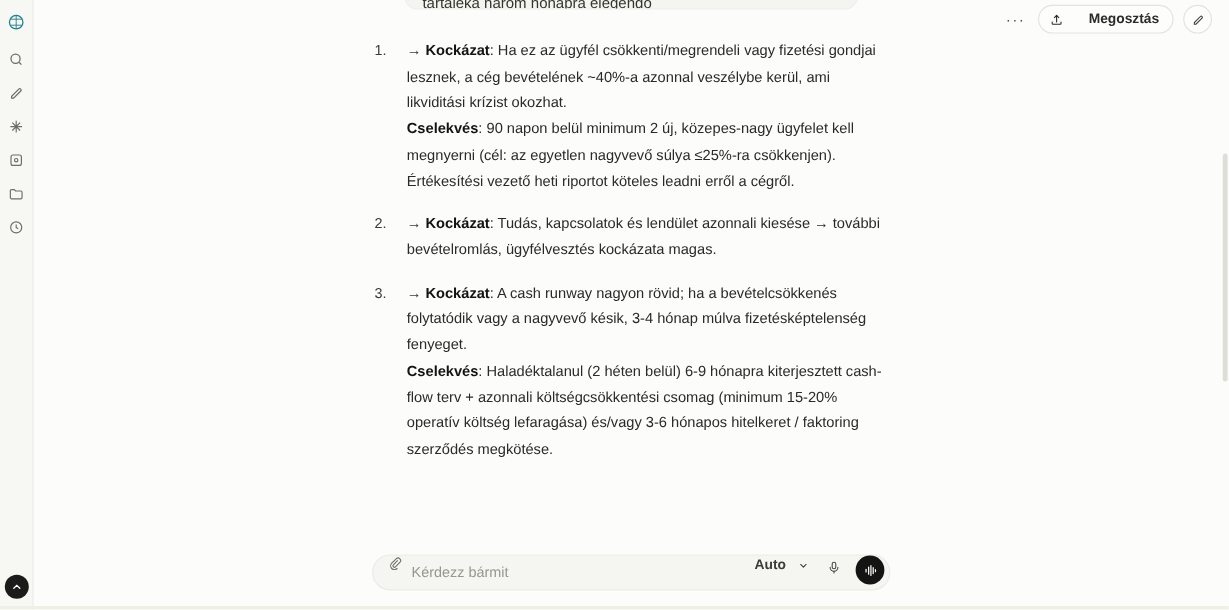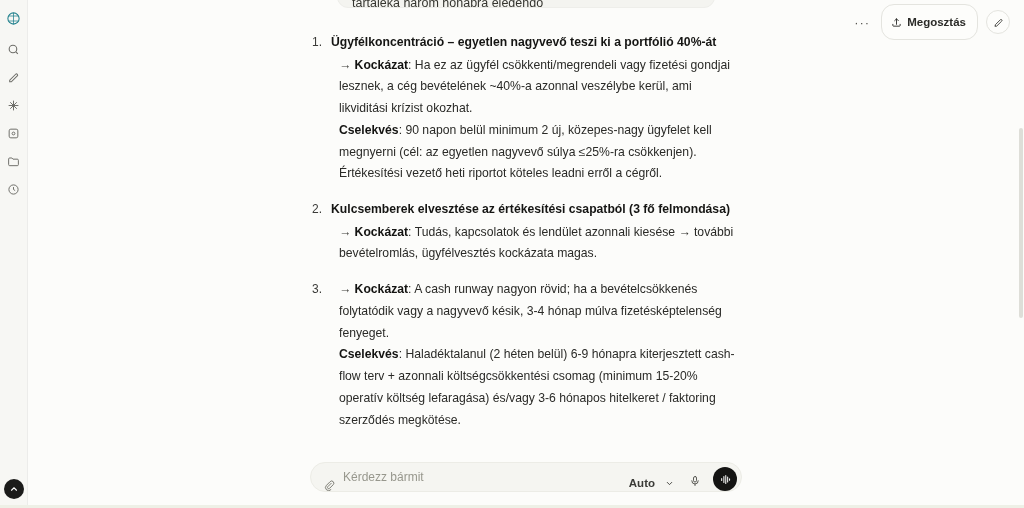--- a/index.html
+++ b/index.html
@@ -94,22 +94,22 @@
     display: flex; align-items: center; justify-content: center;
     border-radius: 50%;
     color: #55544f;
     cursor: pointer;
     font-size: 13px;
     letter-spacing: 1px;
   }
   .share-btn {
     display: flex;
     align-items: center;
-    gap: 5px;
-    height: 36px;
+    gap: 21px;
+    height: 24px;
     padding: 0 11px 0 9px;
     border: 1px solid #e4e4df;
     border-radius: 13px;
     background: #fdfdfb;
     font-size: 11.5px;
     font-weight: 600;
     color: #2b2b28;
     cursor: pointer;
     white-space: nowrap;
     justify-content: space-between;
@@ -209,21 +209,21 @@
     z-index: 20;
   }
   .composer {
     width: 432px;
     margin: 0 auto;
     height: 30px;
     background: #f5f5f1;
     border: 1px solid #ececE6;
     border-radius: 16px;
     display: flex;
-    align-items: flex-end;
+    align-items: flex-start;
     padding: 0 4px 0 12px;
     gap: 8px;
   }
   .attach-icon { color: #6f6f66; display: flex; cursor: pointer; }
   .composer-input {
     flex: 1;
     border: none;
     outline: none;
     background: transparent;
     font-family: "Liberation Sans", "DejaVu Sans", sans-serif;
@@ -363,26 +363,24 @@
 
     <div class="thread">
       <div class="thread-inner">
 
         <div class="user-bubble">tartalékа három hónapra elegendő</div>
 
         <div class="answer">
 
           <ol>
             <li>
-              <span class="risk-title">Ügyfélkoncentráció – egyetlen nagyvevő teszi ki a portfólió 40%-át</span>
               <span class="risk-line indent"><span class="arrow-glyph">→</span> <b>Kockázat</b><span>: Ha ez az ügyfél csökkenti/megrendeli vagy fizetési gondjai lesznek, a cég bevételének ~40%-a azonnal veszélybe kerül, ami likviditási krízist okozhat.</span></span>
               <span class="risk-line indent"><b>Cselekvés</b><span>: 90 napon belül minimum 2 új, közepes-nagy ügyfelet kell megnyerni (cél: az egyetlen nagyvevő súlya ≤25%-ra csökkenjen). Értékesítési vezető heti riportot köteles leadni erről a cégről.</span></span>
             </li>
             <li>
-              <span class="risk-title">Kulcsemberek elvesztése az értékesítési csapatból (3 fő felmondása)</span>
               <span class="risk-line indent"><span class="arrow-glyph">→</span> <b>Kockázat</b><span>: Tudás, kapcsolatok és lendület azonnali kiesése → további bevételromlás, ügyfélvesztés kockázata magas.</span></span>
             </li>
             <li>
               <span class="risk-line indent"><span class="arrow-glyph">→</span> <b>Kockázat</b><span>: A cash runway nagyon rövid; ha a bevételcsökkenés folytatódik vagy a nagyvevő késik, 3-4 hónap múlva fizetésképtelenség fenyeget.</span></span>
               <span class="risk-line indent"><b>Cselekvés</b><span>: Haladéktalanul (2 héten belül) 6-9 hónapra kiterjesztett cash-flow terv + azonnali költségcsökkentési csomag (minimum 15-20% operatív költség lefaragása) és/vagy 3-6 hónapos hitelkeret / faktoring szerződés megkötése.</span></span>
             </li>
           </ol>
 
         </div>
 

